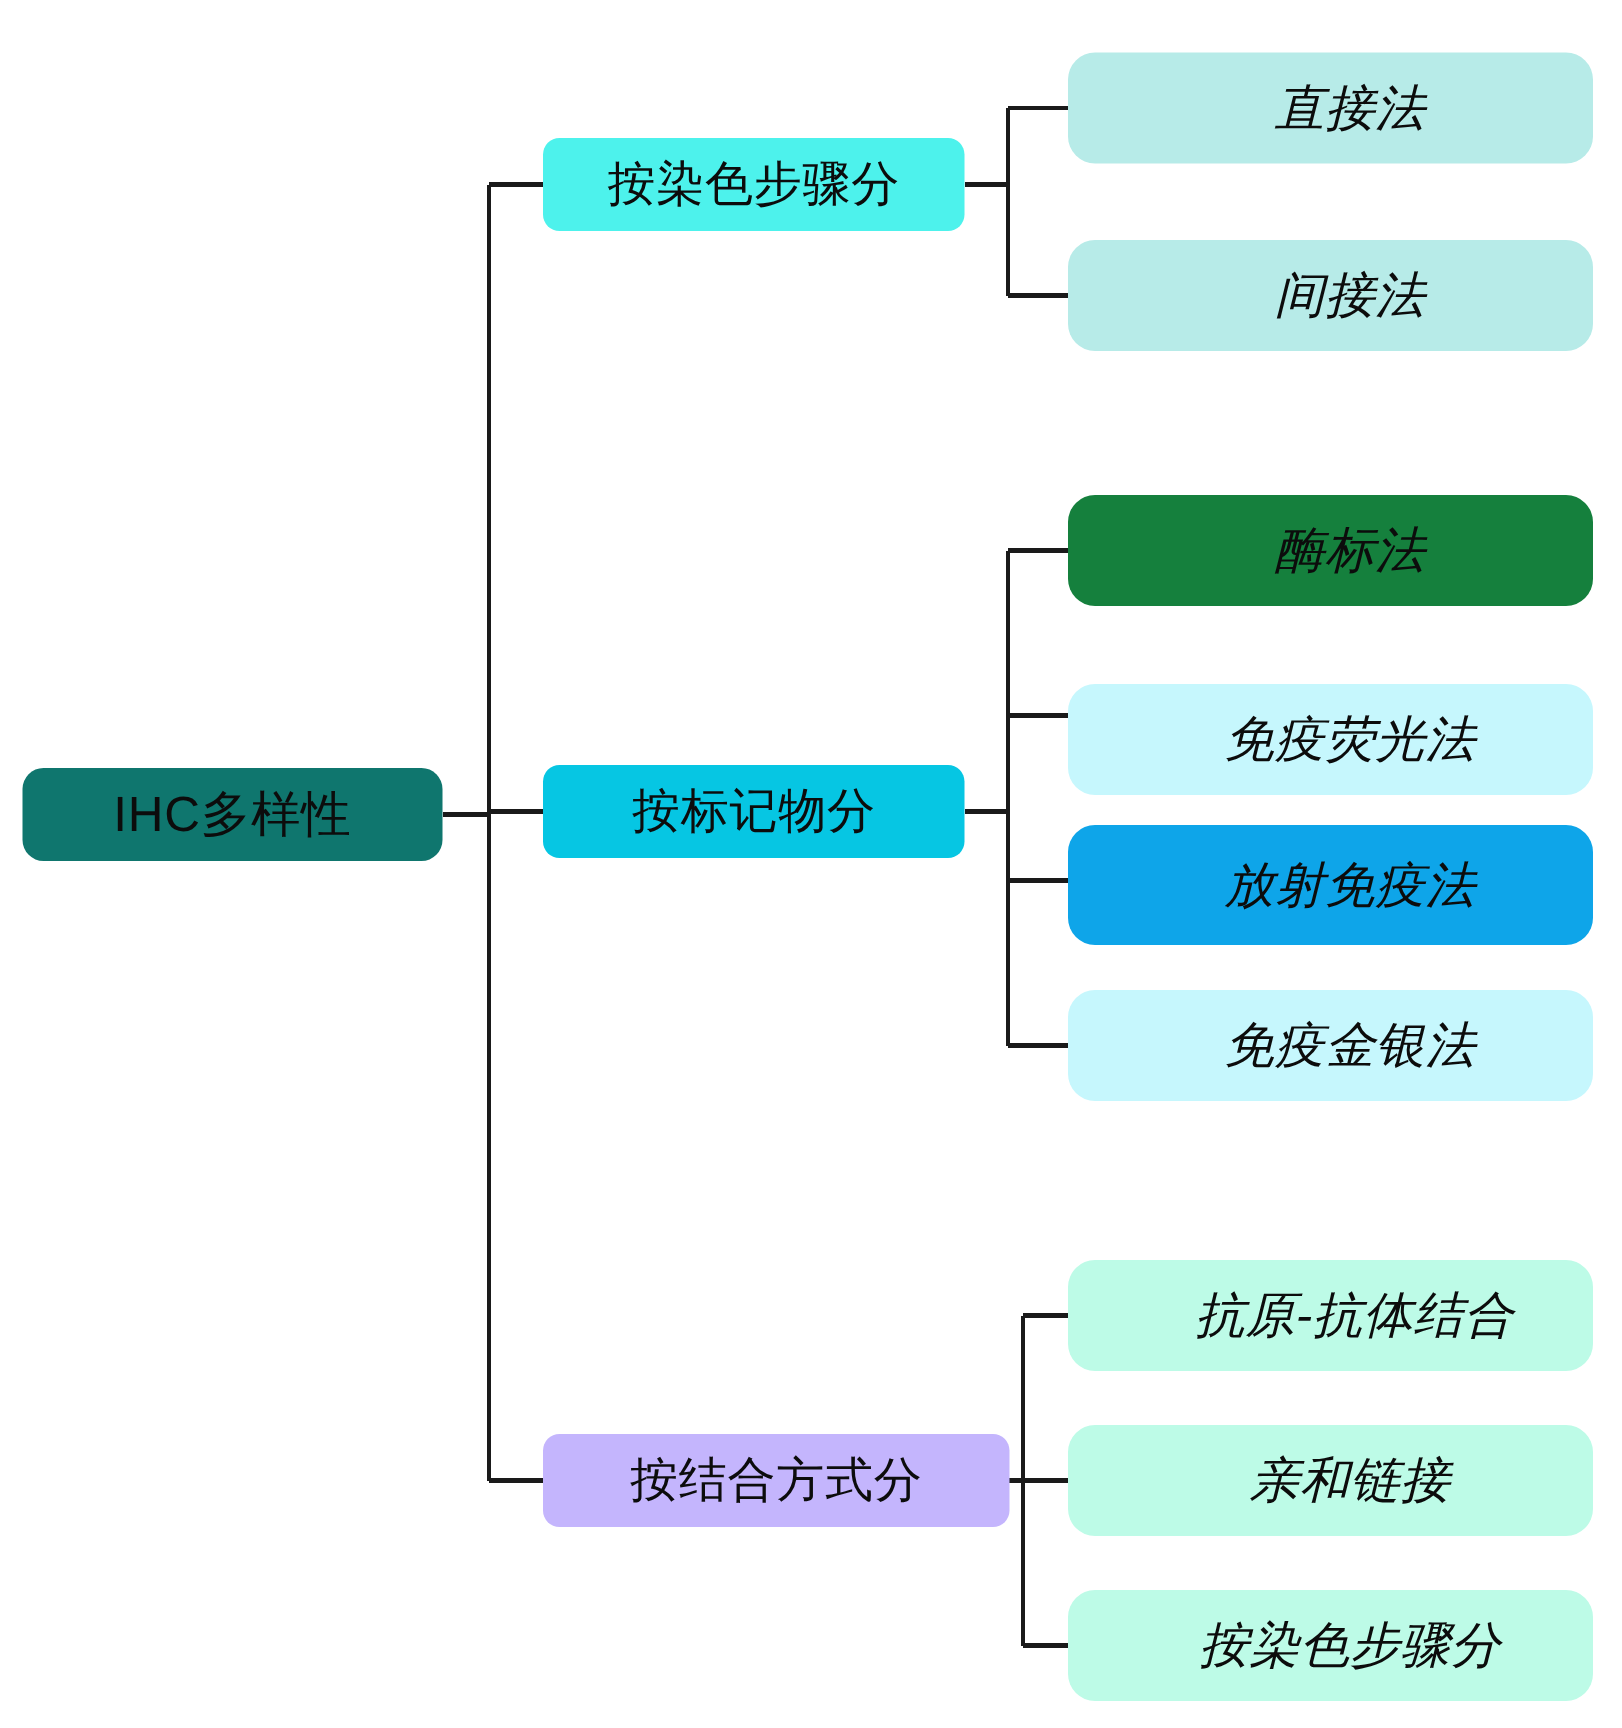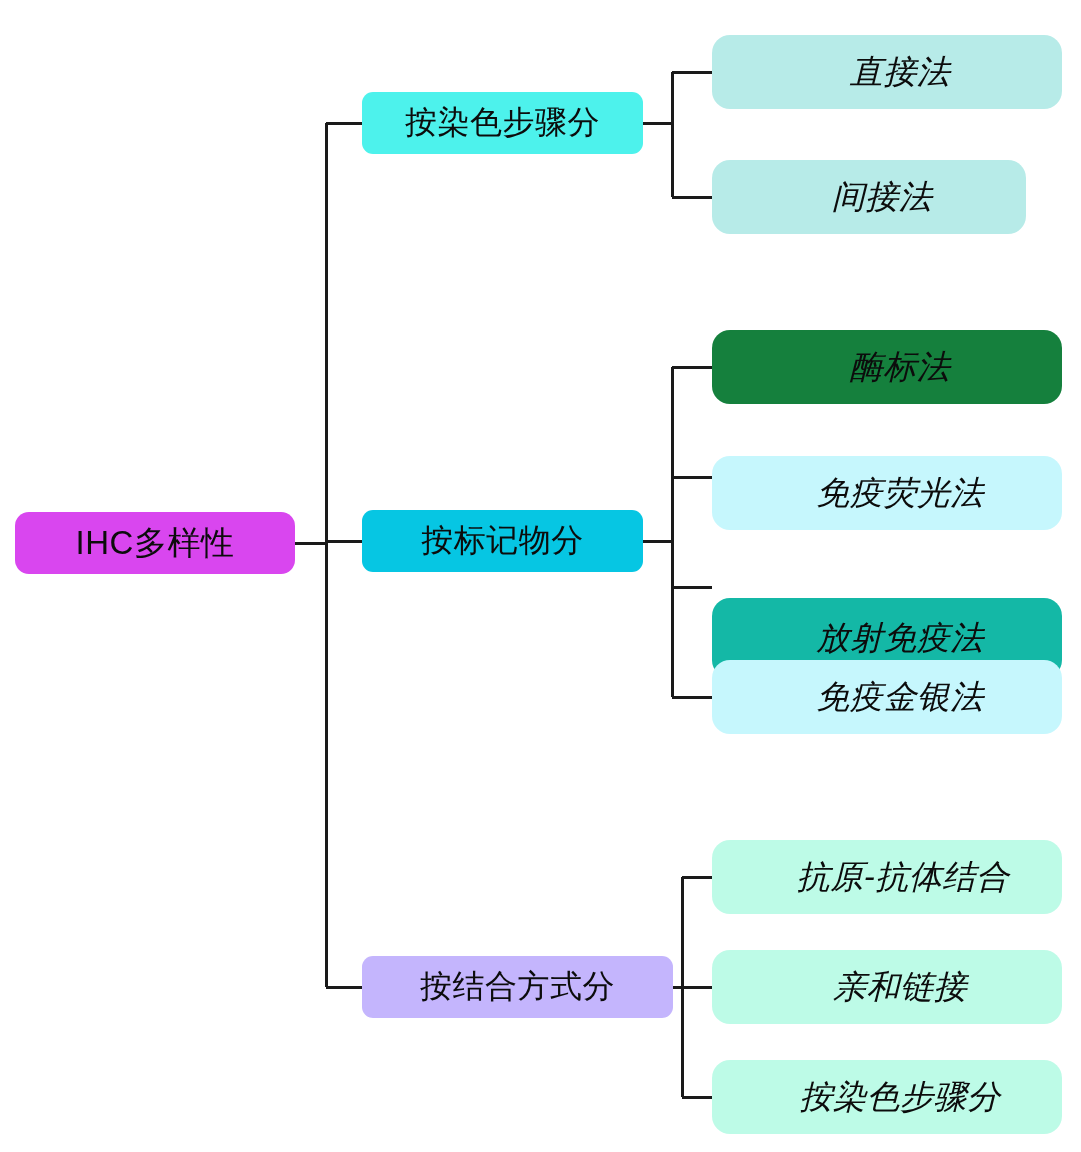--- a/index.html
+++ b/index.html
@@ -72,42 +72,42 @@
       <line x1="672" y1="587" x2="712" y2="587" stroke="#1a1a1a" stroke-width="3" shape-rendering="crispEdges"></line>
       <line x1="672" y1="697" x2="712" y2="697" stroke="#1a1a1a" stroke-width="3" shape-rendering="crispEdges"></line>
       <line x1="326" y1="987" x2="362" y2="987" stroke="#1a1a1a" stroke-width="3" shape-rendering="crispEdges"></line>
       <line x1="643" y1="987" x2="682" y2="987" stroke="#1a1a1a" stroke-width="3" shape-rendering="crispEdges"></line>
       <line x1="682" y1="877" x2="682" y2="1097" stroke="#1a1a1a" stroke-width="3" shape-rendering="crispEdges"></line>
       <line x1="682" y1="877" x2="712" y2="877" stroke="#1a1a1a" stroke-width="3" shape-rendering="crispEdges"></line>
       <line x1="682" y1="987" x2="712" y2="987" stroke="#1a1a1a" stroke-width="3" shape-rendering="crispEdges"></line>
       <line x1="682" y1="1097" x2="712" y2="1097" stroke="#1a1a1a" stroke-width="3" shape-rendering="crispEdges"></line>
     </svg>
   <div id="nodes">
-      <div class="node node-root" style="left: 15px; top: 512px; width: 280px; height: 62px; background: #d946ef;">
+      <div class="node node-root" style="left: 15px; top: 512px; width: 280px; height: 62px; background: #0f766e;">
         <span>IHC多样性</span>
       </div>
       <div class="node node-branch" style="left: 362px; top: 92px; width: 281px; height: 62px; background: rgb(77, 242, 236);">
         <span>按染色步骤分</span>
       </div>
       <div class="node node-leaf" style="left: 712px; top: 35px; width: 350px; height: 74px; background: rgb(183, 235, 232);">
         <span>直接法</span>
       </div>
-      <div class="node node-leaf" style="left: 712px; top: 160px; width: 314px; height: 74px; background: rgb(183, 235, 232);">
+      <div class="node node-leaf" style="left: 712px; top: 160px; width: 350px; height: 74px; background: rgb(183, 235, 232);">
         <span>间接法</span>
       </div>
       <div class="node node-branch" style="left: 362px; top: 510px; width: 281px; height: 62px; background: rgb(6, 198, 227);">
         <span>按标记物分</span>
       </div>
       <div class="node node-leaf" style="left: 712px; top: 330px; width: 350px; height: 74px; background: #15803d;">
         <span>酶标法</span>
       </div>
       <div class="node node-leaf" style="left: 712px; top: 440px; width: 350px; height: 74px; background: rgb(198, 247, 253); margin-top: 16px;">
         <span>免疫荧光法</span>
       </div>
-      <div class="node node-leaf" style="left: 712px; top: 550px; width: 350px; height: 80px; background: #14b8a6; margin-top: 48px;">
+      <div class="node node-leaf" style="left: 712px; top: 550px; width: 350px; height: 80px; background: #0ea5e9;">
         <span>放射免疫法</span>
       </div>
       <div class="node node-leaf" style="left: 712px; top: 660px; width: 350px; height: 74px; background: rgb(198, 247, 253);">
         <span>免疫金银法</span>
       </div>
       <div class="node node-branch" style="left: 362px; top: 956px; width: 311px; height: 62px; background: #c4b5fd;">
         <span>按结合方式分</span>
       </div>
       <div class="node node-leaf" style="left: 712px; top: 840px; width: 350px; height: 74px; background: rgb(189, 251, 231); padding-left: 32px;">
         <span>抗原-抗体结合</span>

